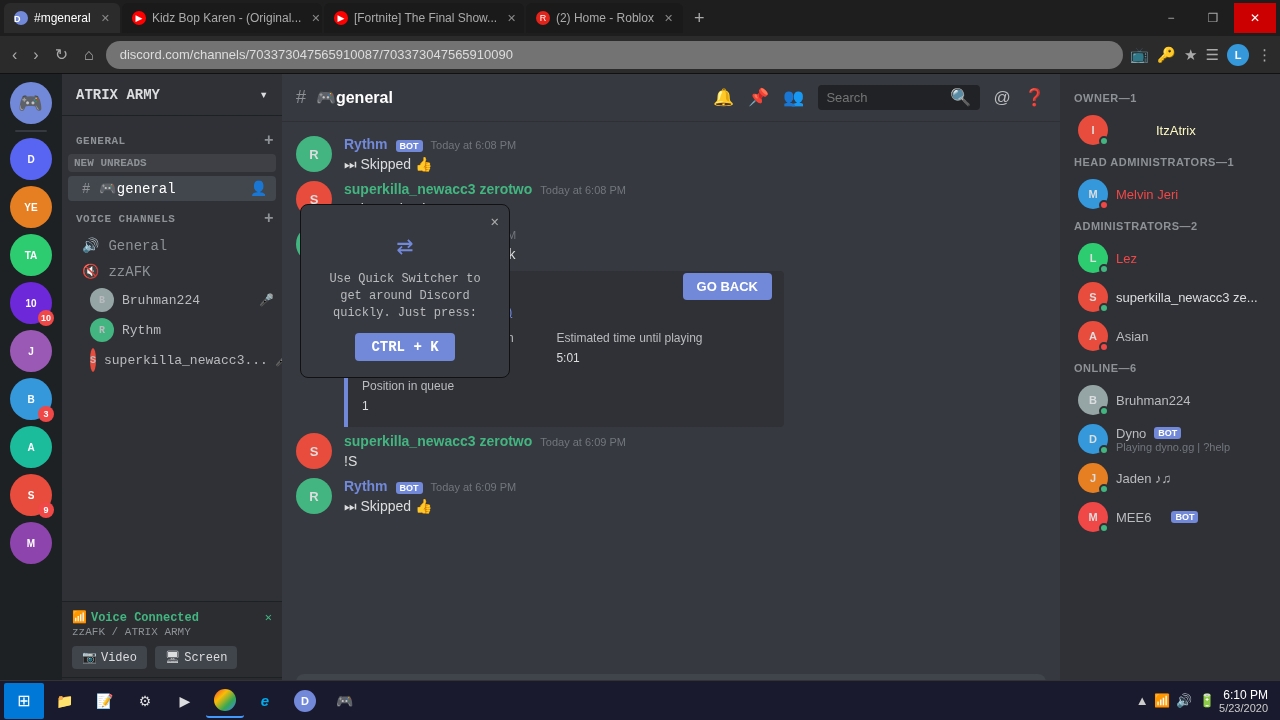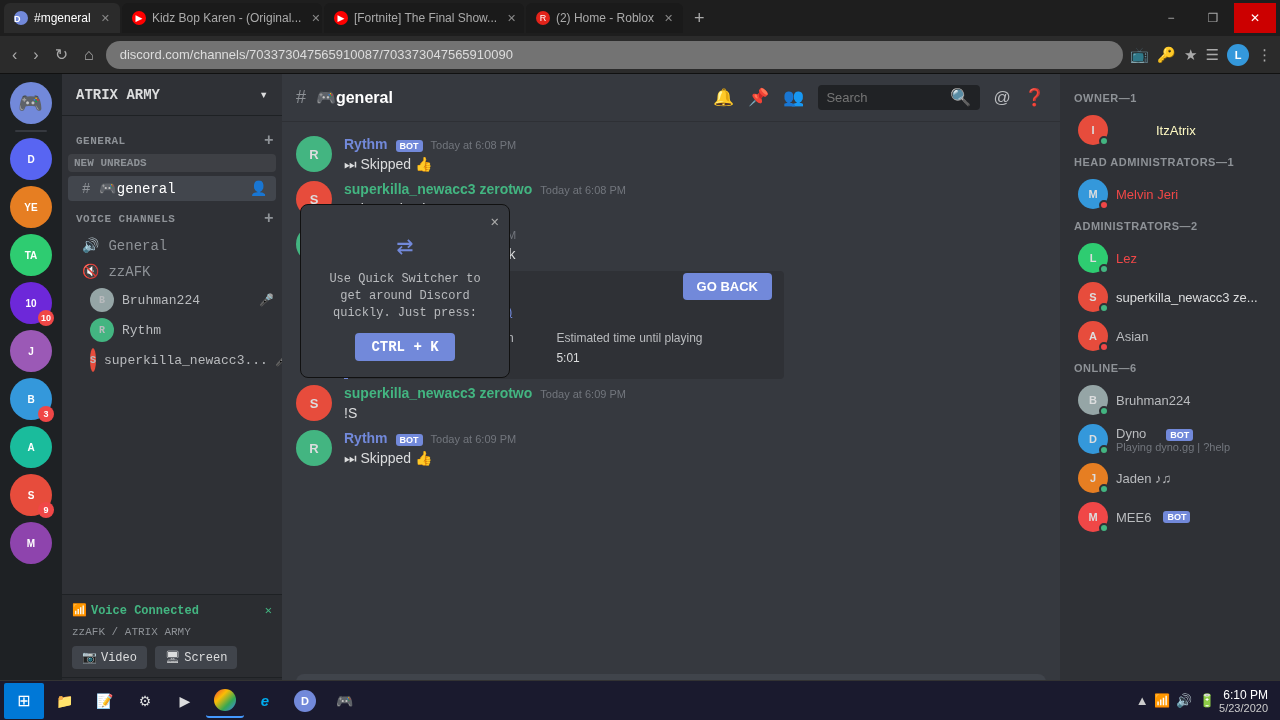--- a/index.html
+++ b/index.html
@@ -35,21 +35,21 @@
     .server-header { display: flex; align-items: center; justify-content: space-between; padding: 12px 14px; border-bottom: 1px solid #1e2124; cursor: pointer; font-weight: 700; font-size: 14px; }
     .channel-list { flex: 1; overflow-y: auto; padding: 8px 0; }
     .channel-section { font-size: 11px; color: #8e9297; text-transform: uppercase; font-weight: 700; padding: 8px 8px 4px 14px; letter-spacing: 0.5px; display: flex; align-items: center; justify-content: space-between; }
     .channel-item { display: flex; align-items: center; padding: 4px 8px 4px 14px; border-radius: 4px; margin: 1px 6px; cursor: pointer; gap: 6px; color: #8e9297; font-size: 14px; }
     .channel-item:hover, .channel-item.active { background: #393c43; color: #dcddde; }
     .channel-item.active { background: #42464d; color: #fff; }
 
     
     .voice-connected { background: #2b2d31; padding: 8px 10px; border-top: 1px solid #1e2124; }
     .voice-status { color: #43b581; font-size: 12px; font-weight: 600; display: flex; align-items: center; gap: 4px; }
-    .voice-server { color: #8e9297; font-size: 11px; margin-top: 8px; }
+    .voice-server { color: #8e9297; font-size: 11px; margin-top: 1px; }
     .voice-actions { display: flex; gap: 8px; margin-top: 8px; }
     .voice-action-btn { display: flex; align-items: center; gap: 4px; padding: 4px 10px; background: #40444b; border-radius: 4px; font-size: 12px; cursor: pointer; color: #dcddde; }
 
     
     .user-bar { background: #292b2f; padding: 6px 8px; display: flex; align-items: center; gap: 8px; border-top: 1px solid #1e2124; }
     .user-avatar { width: 30px; height: 30px; border-radius: 50%; background: #7289da; display: flex; align-items: center; justify-content: center; font-size: 12px; font-weight: bold; flex-shrink: 0; }
     .user-info { flex: 1; }
     .user-name { font-size: 13px; font-weight: 600; color: #fff; }
     .user-tag { font-size: 11px; color: #8e9297; }
     .user-controls { display: flex; gap: 4px; }
@@ -395,20 +395,30 @@
                 <td>Song Duration</td>
                 <td>Estimated time until playing</td>
               </tr>
               <tr>
                 <td class="val">JP</td>
                 <td class="val">2:16</td>
                 <td class="val">5:01</td>
               </tr>
             </tbody>
               </table>
+            <table class="embed-table" style="margin-top:6px;">
+              <tbody>
+                  <tr>
+                <td>Position in queue</td>
+              </tr>
+              <tr>
+                <td class="val">1</td>
+              </tr>
+            </tbody>
+              </table>
           </div>
         </div>
       </div>
 
       <div class="message">
         <div class="msg-avatar" style="background:#e74c3c;">S</div>
         <div class="msg-content">
           <div class="msg-header">
             <span class="msg-author" style="color:#43b581;">superkilla_newacc3 zerotwo</span>
             <span class="msg-time">Today at 6:09 PM</span>
@@ -495,40 +505,40 @@
         <div class="member-status-dot"></div>
       </div>
       <span class="member-name">Bruhman224</span>
     </div>
     <div class="member-item">
       <div class="member-avatar" style="background:#3498db;">
         D
         <div class="member-status-dot"></div>
       </div>
       <div>
-        <div style="display:flex;align-items:flex-end;gap:20px;">
+        <div style="display:flex;align-items:center;gap:8px;">
           <span class="member-name">Dyno</span>
           <span class="bot-badge">BOT</span>
         </div>
         <div class="member-sub">Playing dyno.gg | ?help</div>
       </div>
     </div>
     <div class="member-item">
       <div class="member-avatar" style="background:#e67e22;">
         J
         <div class="member-status-dot"></div>
       </div>
       <span class="member-name">Jaden ♪♫</span>
     </div>
     <div class="member-item">
       <div class="member-avatar" style="background:#f04747;">
         M
         <div class="member-status-dot"></div>
       </div>
-      <div style="display:flex;align-items:center;gap:12px;">
+      <div style="display:flex;align-items:center;gap:20px;">
         <span class="member-name">MEE6</span>
         <span class="bot-badge">BOT</span>
       </div>
     </div>
   </div>
 
 </div>
 
 <div class="taskbar">
   <div class="taskbar-start">

